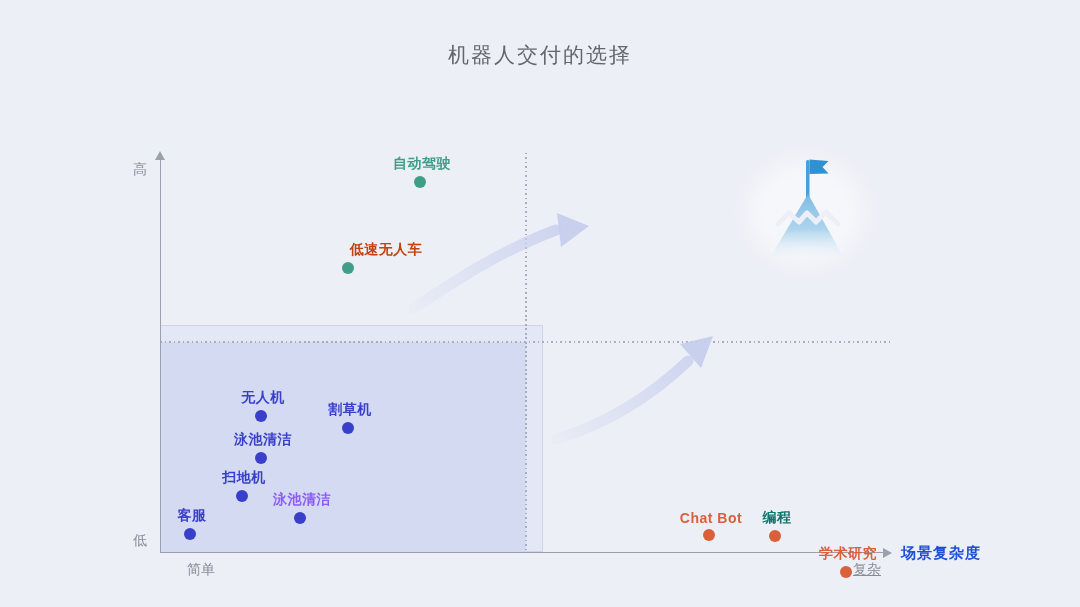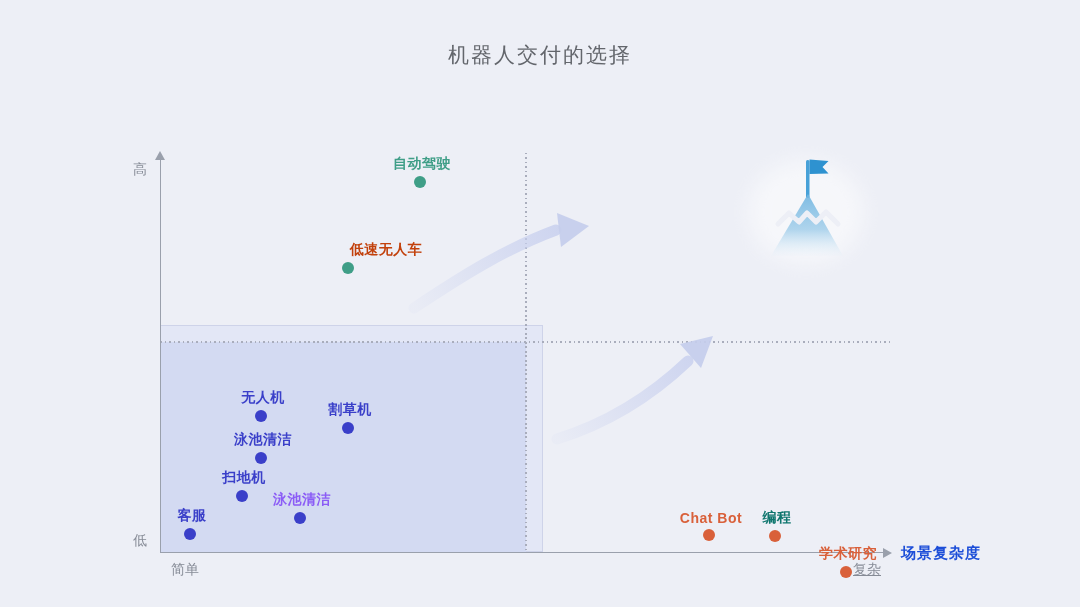--- a/index.html
+++ b/index.html
@@ -40,21 +40,21 @@
   .y-arrow{position:absolute;left:155px;top:151px;width:0;height:0;
     border-left:5px solid transparent;border-right:5px solid transparent;border-bottom:9px solid #9aa0ac;}
   .x-arrow{position:absolute;left:883px;top:547.5px;width:0;height:0;
     border-top:5px solid transparent;border-bottom:5px solid transparent;border-left:9px solid #9aa0ac;}
   .y-title-block{position:absolute;left:92px;top:117px;width:80px;text-align:center;}
   .y-title{font-size:15px;font-weight:700;color:#26282c;letter-spacing:1px;}
   .y-unit{font-size:12px;color:#7b818c;margin-top:3px;}
   .tick{position:absolute;font-size:14px;color:#868b96;}
   .tick-high{left:128px;top:161px;width:24px;text-align:center;}
   .tick-low{left:128px;top:532px;width:24px;text-align:center;}
-  .tick-simple{left:160px;top:561px;width:50px;text-align:center;}
+  .tick-simple{left:176px;top:561px;width:50px;text-align:center;}
   .tick-complex{left:842px;top:561px;width:50px;text-align:center;text-decoration:underline;}
   .x-title{position:absolute;left:901px;top:544px;font-size:15px;font-weight:700;color:#1d4ed8;letter-spacing:1px;}
   
   .overlay{position:absolute;left:0;top:0;pointer-events:none;}
   
   #points-layer{position:absolute;left:0;top:0;width:100%;height:100%;}
   .point{position:absolute;width:16px;height:12px;transform:translate(-50%,-50%);}
   .dot{display:block;width:12px;height:12px;border-radius:50%;}
   .plabel{
     position:absolute;left:50%;bottom:calc(100% + 3px);transform:translateX(-50%);

